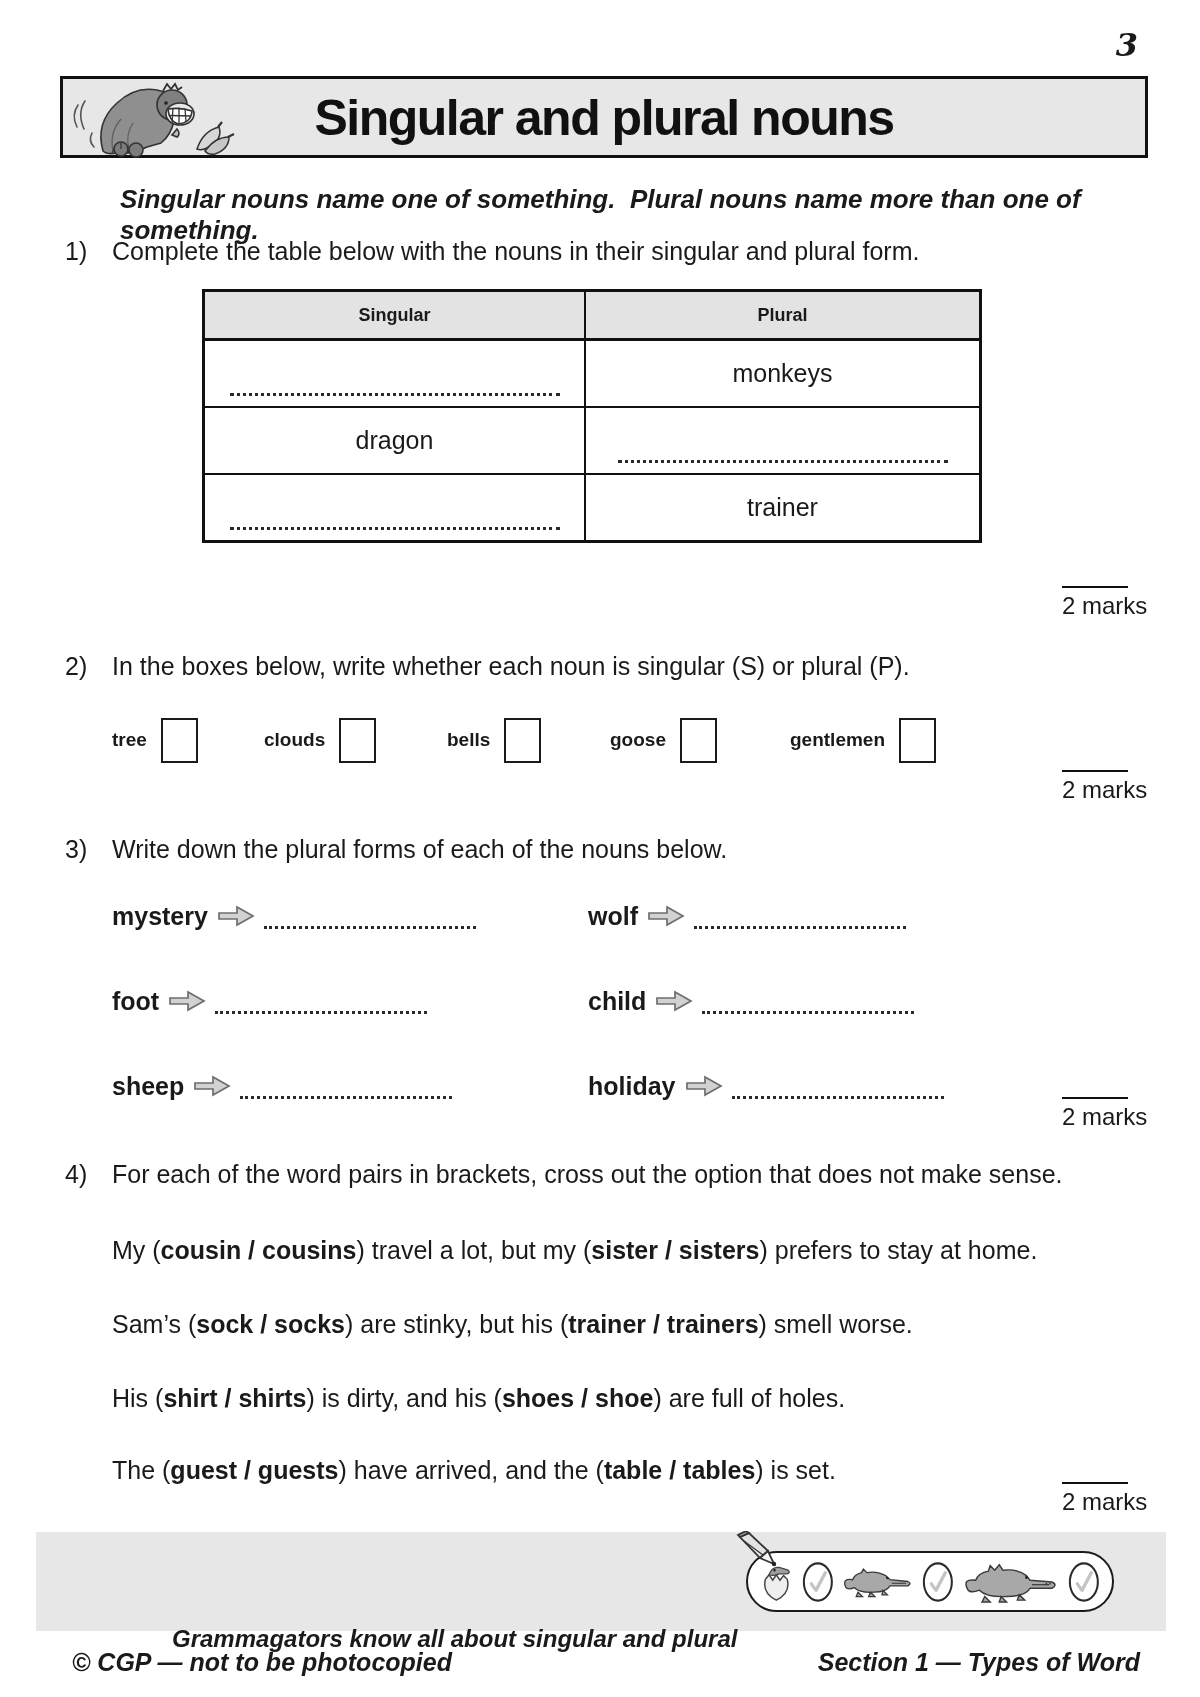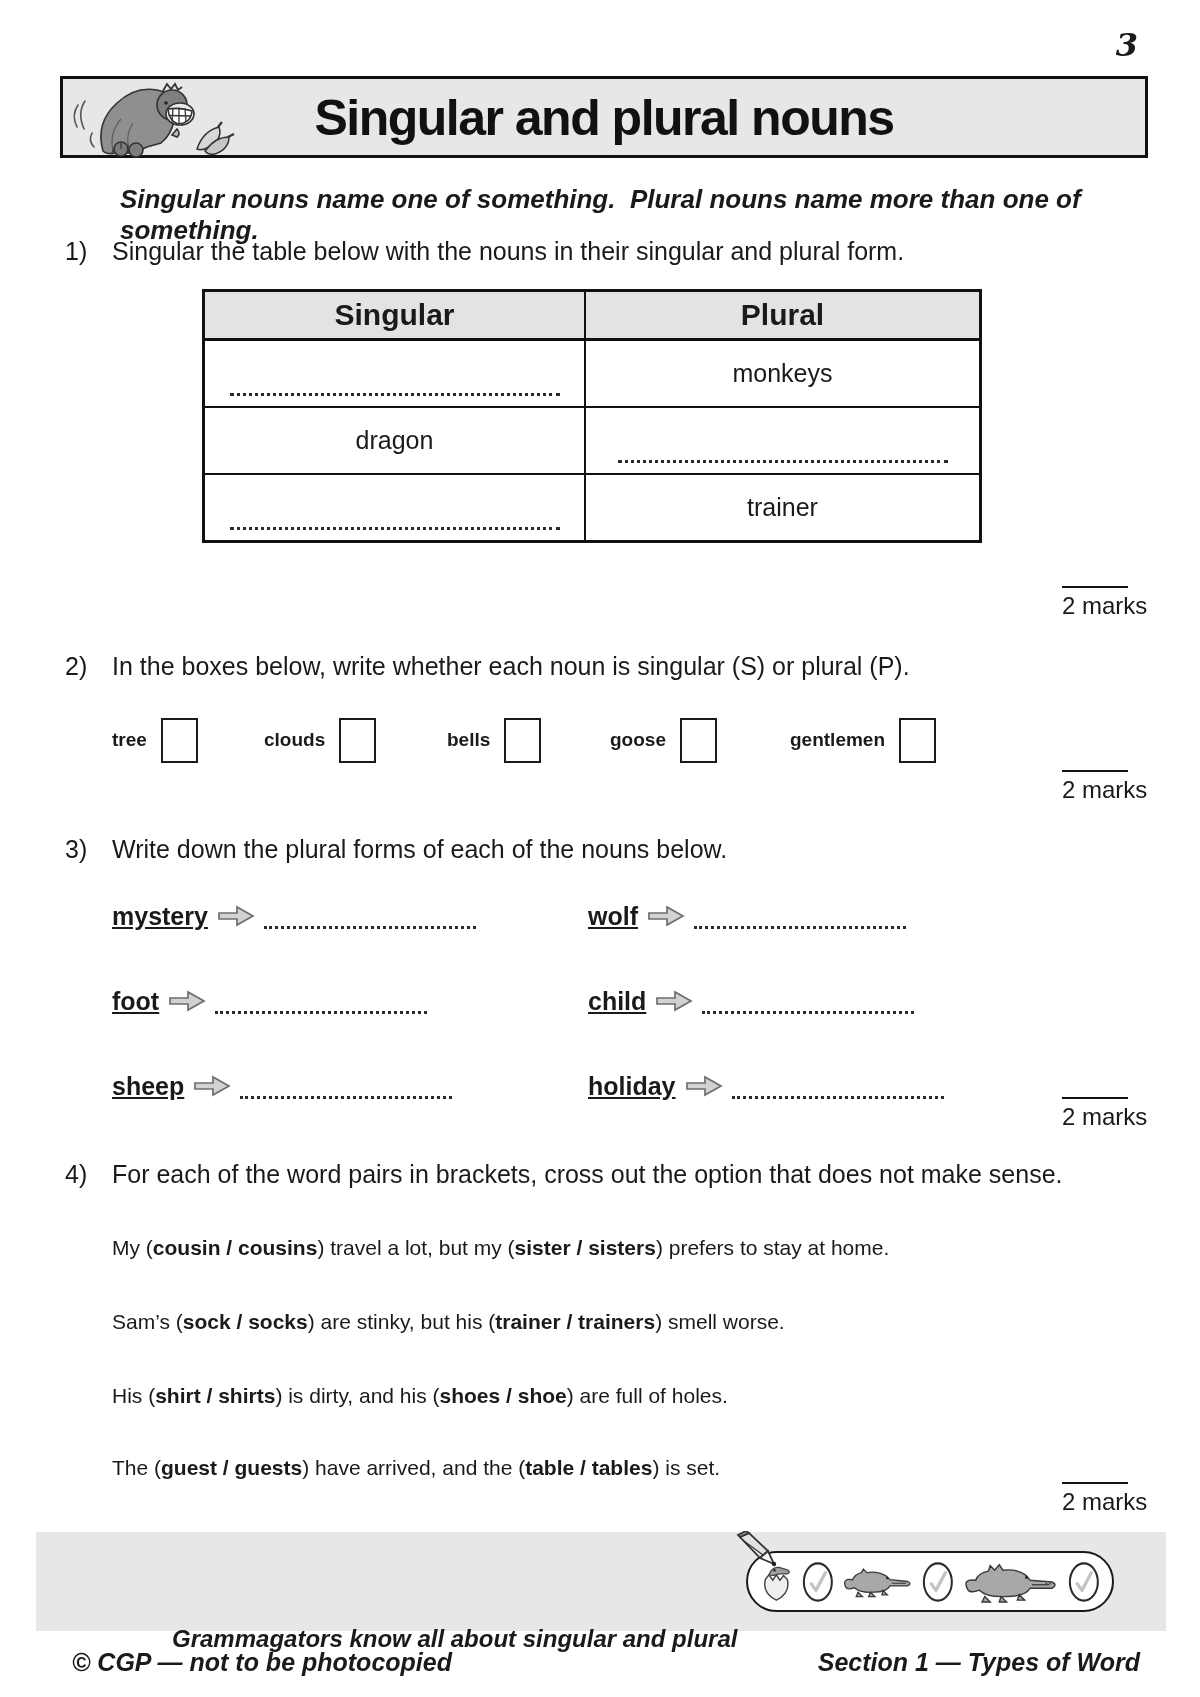--- a/index.html
+++ b/index.html
@@ -22,43 +22,43 @@
          font:italic 600 26px "Liberation Sans",sans-serif;}
 
   
   .qnum{position:absolute;left:65px;font-size:25px;}
   .qtext{position:absolute;left:112px;font-size:25px;}
 
   
   .t1{position:absolute;left:202px;top:289px;border-collapse:collapse;table-layout:fixed;
       border:3px solid #111;}
   .t1 th{width:377px;height:44px;background:#e3e3e3;border:2.5px solid #111;border-bottom:3.5px solid #111;
-         font-size:30px;font-weight:700;text-align:center;}
+         font-size:18px;font-weight:700;text-align:center;}
   .t1 th.c2{width:391px;}
   .t1 td{height:63px;border:2.5px solid #111;text-align:center;vertical-align:middle;font-size:25px;background:#fff;}
   .dotline{display:inline-block;border-bottom:3px dotted #2a2a2a;height:1px;}
   .dl-table{width:330px;position:relative;top:14px;}
   .dl-q3{width:212px;align-self:flex-end;margin-bottom:5px;}
 
   
   .marks{position:absolute;left:1062px;width:66px;}
   .marks-line{border-top:2.5px solid #111;margin-bottom:4px;}
   .marks-label{font-size:24px;text-align:center;white-space:nowrap;}
 
   
   .q2-item{position:absolute;display:flex;align-items:center;gap:14px;height:52px;}
   .q2-word{font-size:19px;font-weight:700;}
   .sbox{width:37px;height:45px;border:2.5px solid #1a1a1a;background:#fff;box-sizing:border-box;}
 
   
   .q3-item{position:absolute;display:flex;align-items:center;gap:9px;height:36px;}
-  .q3-word{font-size:25px;font-weight:700;text-decoration:underline;}
-
-  
-  .sentence{position:absolute;left:112px;font-size:21px;white-space:nowrap;}
+  .q3-word{font-size:25px;font-weight:700;}
+
+  
+  .sentence{position:absolute;left:112px;font-size:25px;white-space:nowrap;}
   .sentence b{font-weight:700;}
 
   
   .review-box{position:absolute;left:36px;top:1532px;width:1130px;height:99px;background:#e7e7e7;}
   .review-text{position:absolute;left:40px;top:24px;
                font:italic 600 24px "Liberation Sans",sans-serif;line-height:33px;}
   .pill{position:absolute;left:710px;top:19px;width:368px;height:61px;background:#fff;
         border:2.5px solid #1a1a1a;border-radius:32px;box-sizing:border-box;
         display:flex;align-items:center;gap:9px;padding:0 12px;}
   .pencil{position:absolute;left:-16px;top:-22px;}
@@ -105,21 +105,21 @@
           <path d="M149,50 l4,-5 M159,60 l6,-3" stroke-width="2.2"></path>
         </g>
       </svg>
     </div>
     <div class="header-title">Singular and plural nouns</div>
   </div>
 
   <div class="intro pre">Singular nouns name one of something.  Plural nouns name more than one of something.</div>
 
   <div class="qnum" style="top:237px">1)</div>
-  <div class="qtext" style="top:237px">Singular the table below with the nouns in their singular and plural form.</div>
+  <div class="qtext" style="top:237px">Complete the table below with the nouns in their singular and plural form.</div>
 
   <table class="t1">
     <tbody>
         <tr>
       <th>Singular</th>
       <th class="c2">Plural</th>
     </tr>
     <tr>
       <td><span class="dotline dl-table"></span></td>
       <td>monkeys</td>

